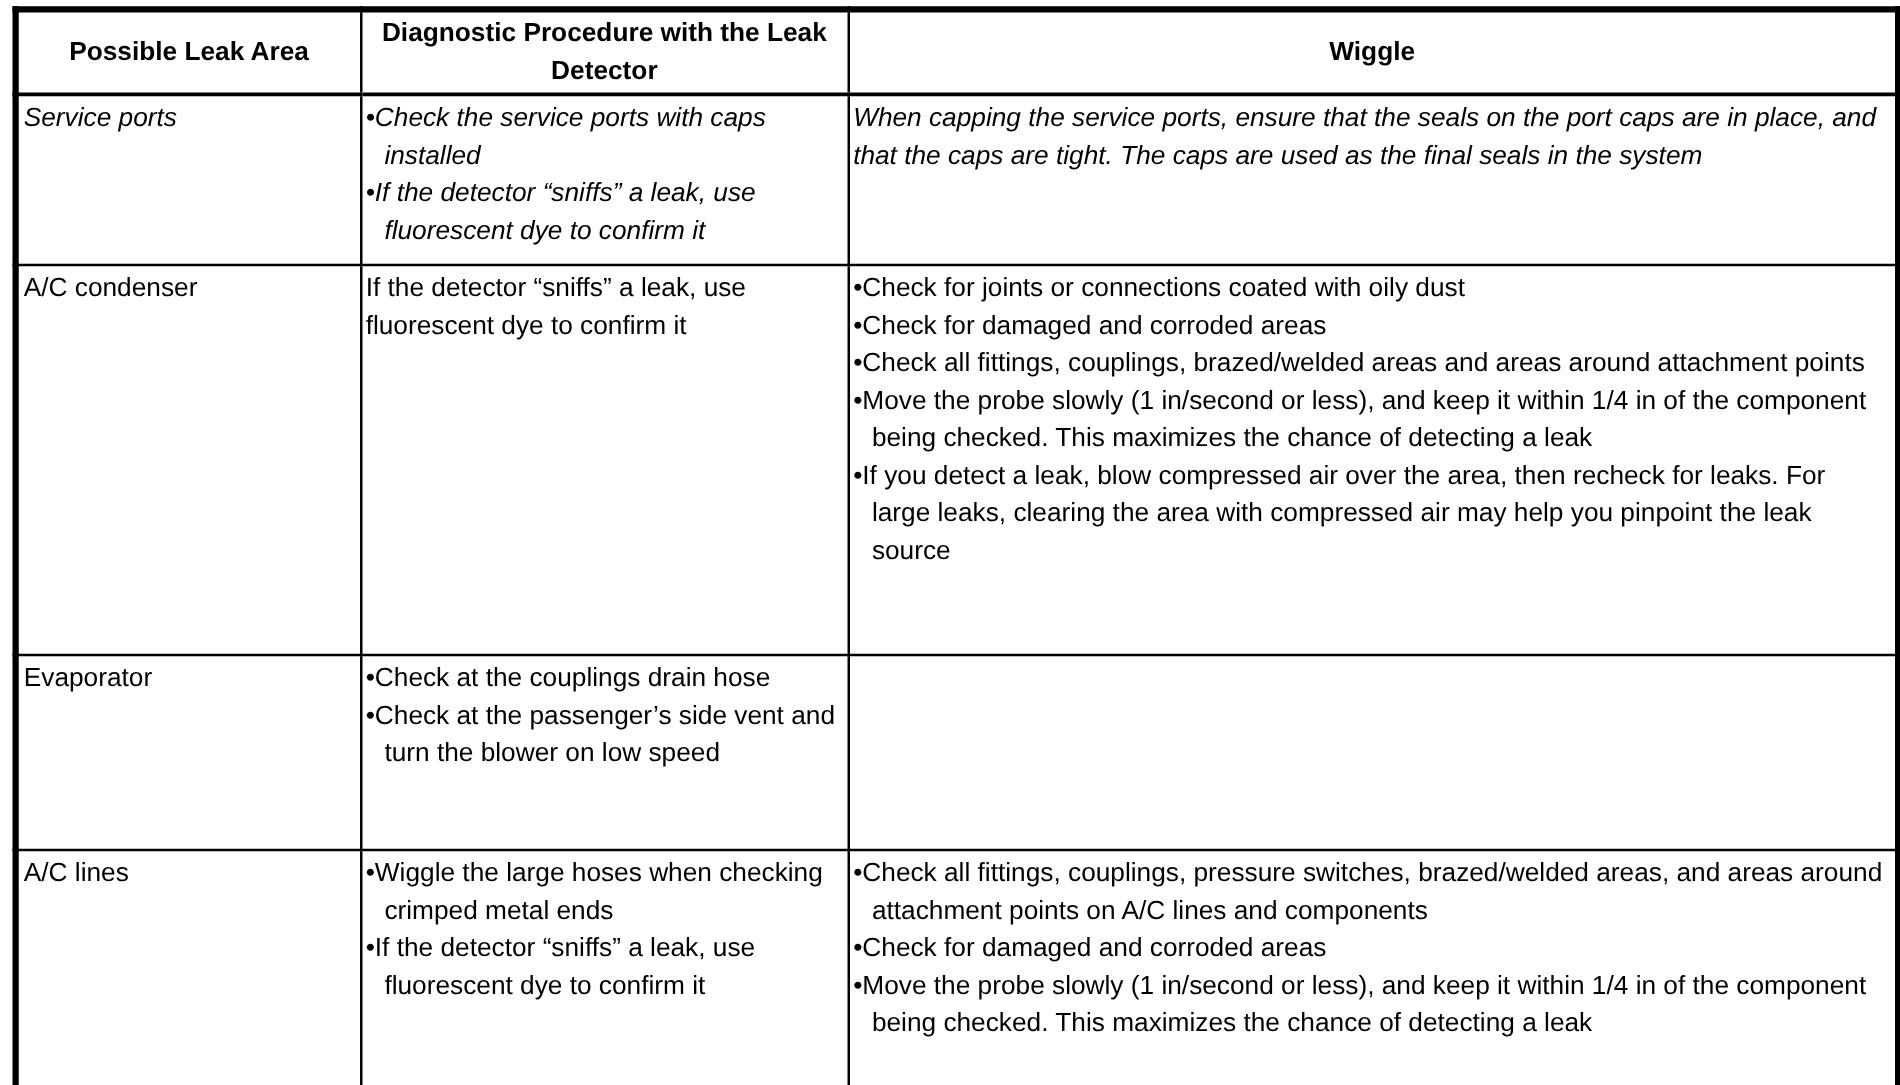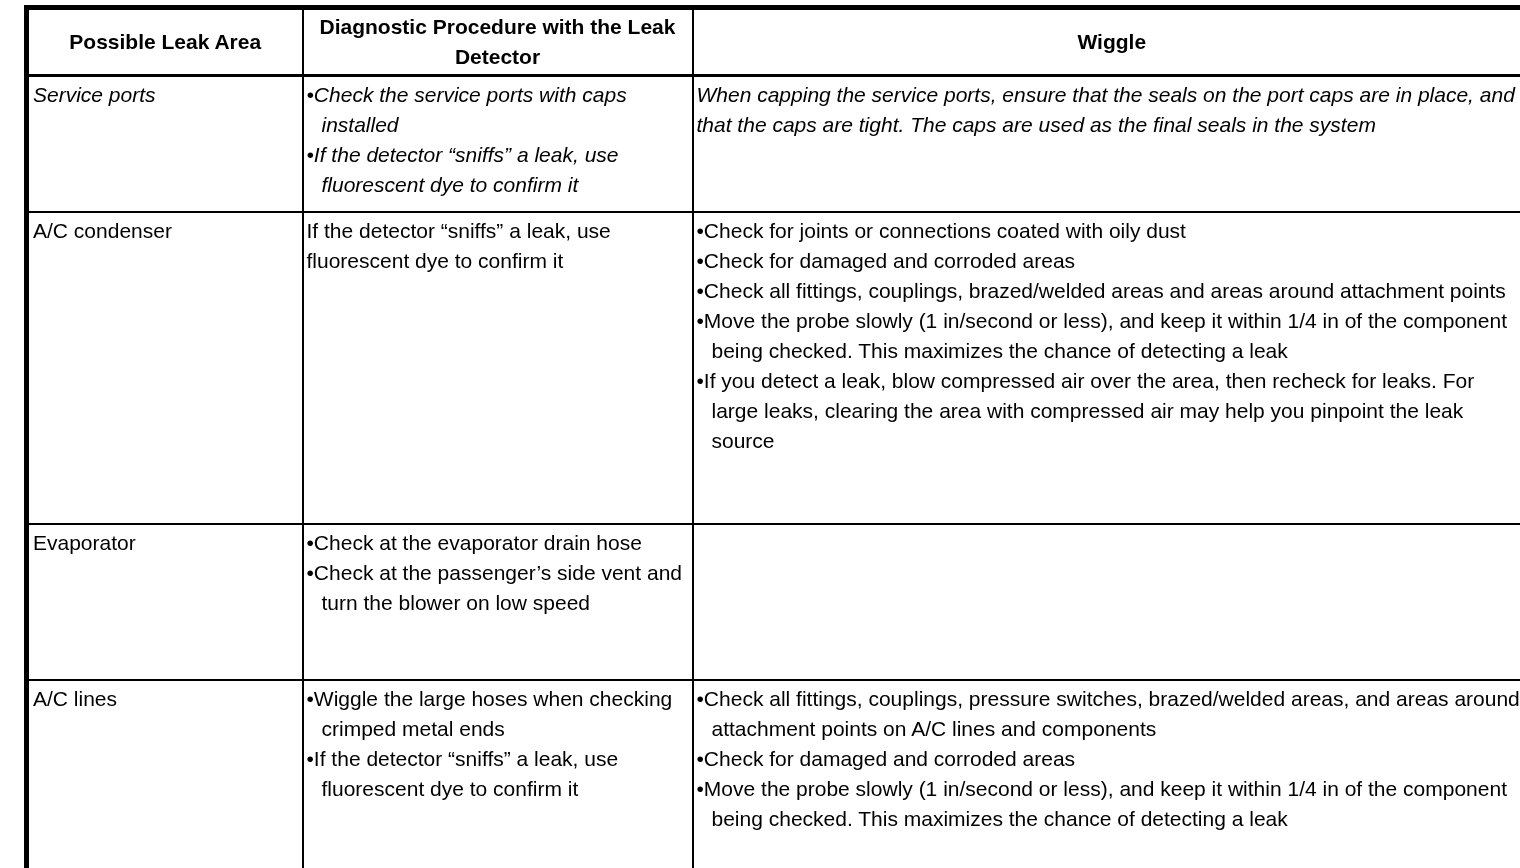--- a/index.html
+++ b/index.html
@@ -6,21 +6,21 @@
     margin: 0;
     padding: 0;
     background: #ffffff;
     font-family: "Liberation Sans", "DejaVu Sans", sans-serif;
     color: #000000;
   }
   .page {
     width: 1520px;
     height: 868px;
     box-sizing: border-box;
-    padding: 5px 24px;
+    padding: 5px 10px;
     background: #ffffff;
   }
   table.doc-table {
     border-collapse: collapse;
     table-layout: fixed;
     width: 1506px;
     border: 5px solid #000000;
     font-size: 21px;
     line-height: 30px;
   }
@@ -98,21 +98,21 @@
           <div class="bullet">Check for damaged and corroded areas</div>
           <div class="bullet">Check all fittings, couplings, brazed/welded areas and areas around attachment points</div>
           <div class="bullet">Move the probe slowly (1 in/second or less), and keep it within 1/4 in of the component being checked. This maximizes the chance of detecting a leak</div>
           <div class="bullet">If you detect a leak, blow compressed air over the area, then recheck for leaks. For large leaks, clearing the area with compressed air may help you pinpoint the leak source</div>
         </td>
       </tr>
 
       <tr class="r3">
         <td class="area-cell">Evaporator</td>
         <td>
-          <div class="bullet">Check at the evaporator drain hose</div>
+          <div class="bullet">Check at the couplings drain hose</div>
           <div class="bullet">Check at the passenger’s side vent and turn the blower on low speed</div>
         </td>
         <td>
           <div class="plain"></div>
         </td>
       </tr>
 
       <tr class="r4">
         <td class="area-cell">A/C lines</td>
         <td>

